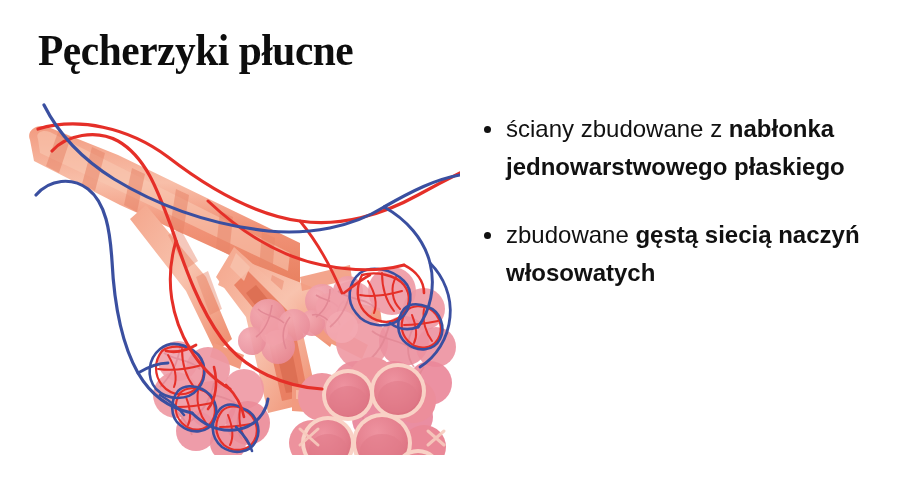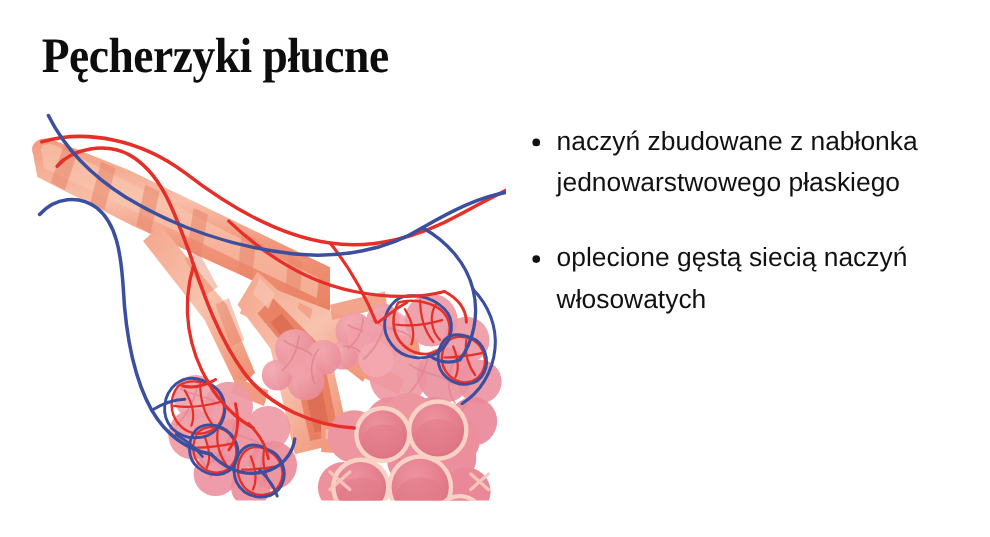--- a/index.html
+++ b/index.html
@@ -61,21 +61,21 @@
   .bullet-item:last-child { margin-bottom: 0; }
   .bullet-dot {
     position: absolute;
     left: 4px;
     top: 16px;
     width: 7px;
     height: 7px;
     border-radius: 50%;
     background: #111111;
   }
-  .b-strong { font-weight: normal; }
+  .b-strong { font-weight: bold; }
 </style>
 </head>
 <body>
 
 <div id="page">
 
   <div id="title">Pęcherzyki płucne</div>
 
   <div id="illustration">
     <svg width="460" height="360" viewBox="0 0 460 360" xmlns="http://www.w3.org/2000/svg">
@@ -335,24 +335,24 @@
         <path d="M236,332 C244,340 250,348 252,356" stroke="#3A4FA0" stroke-width="2.6"></path>
         <path d="M418,232 C408,236 398,234 390,228" stroke="#3A4FA0" stroke-width="2.8"></path>
       </g>
     </svg>
   </div>
 
   <div id="bullets">
 
     <div class="bullet-item">
       <span class="bullet-dot"></span>
-      <span>naczyń zbudowane z </span><span class="b-strong">nabłonka jednowarstwowego płaskiego</span>
+      <span>ściany zbudowane z </span><span class="b-strong">nabłonka jednowarstwowego płaskiego</span>
     </div>
 
     <div class="bullet-item">
       <span class="bullet-dot"></span>
-      <span>oplecione </span><span class="b-strong">gęstą siecią naczyń włosowatych</span>
+      <span>zbudowane </span><span class="b-strong">gęstą siecią naczyń włosowatych</span>
     </div>
 
 
   </div>
 
 </div>
 
 </body></html>

